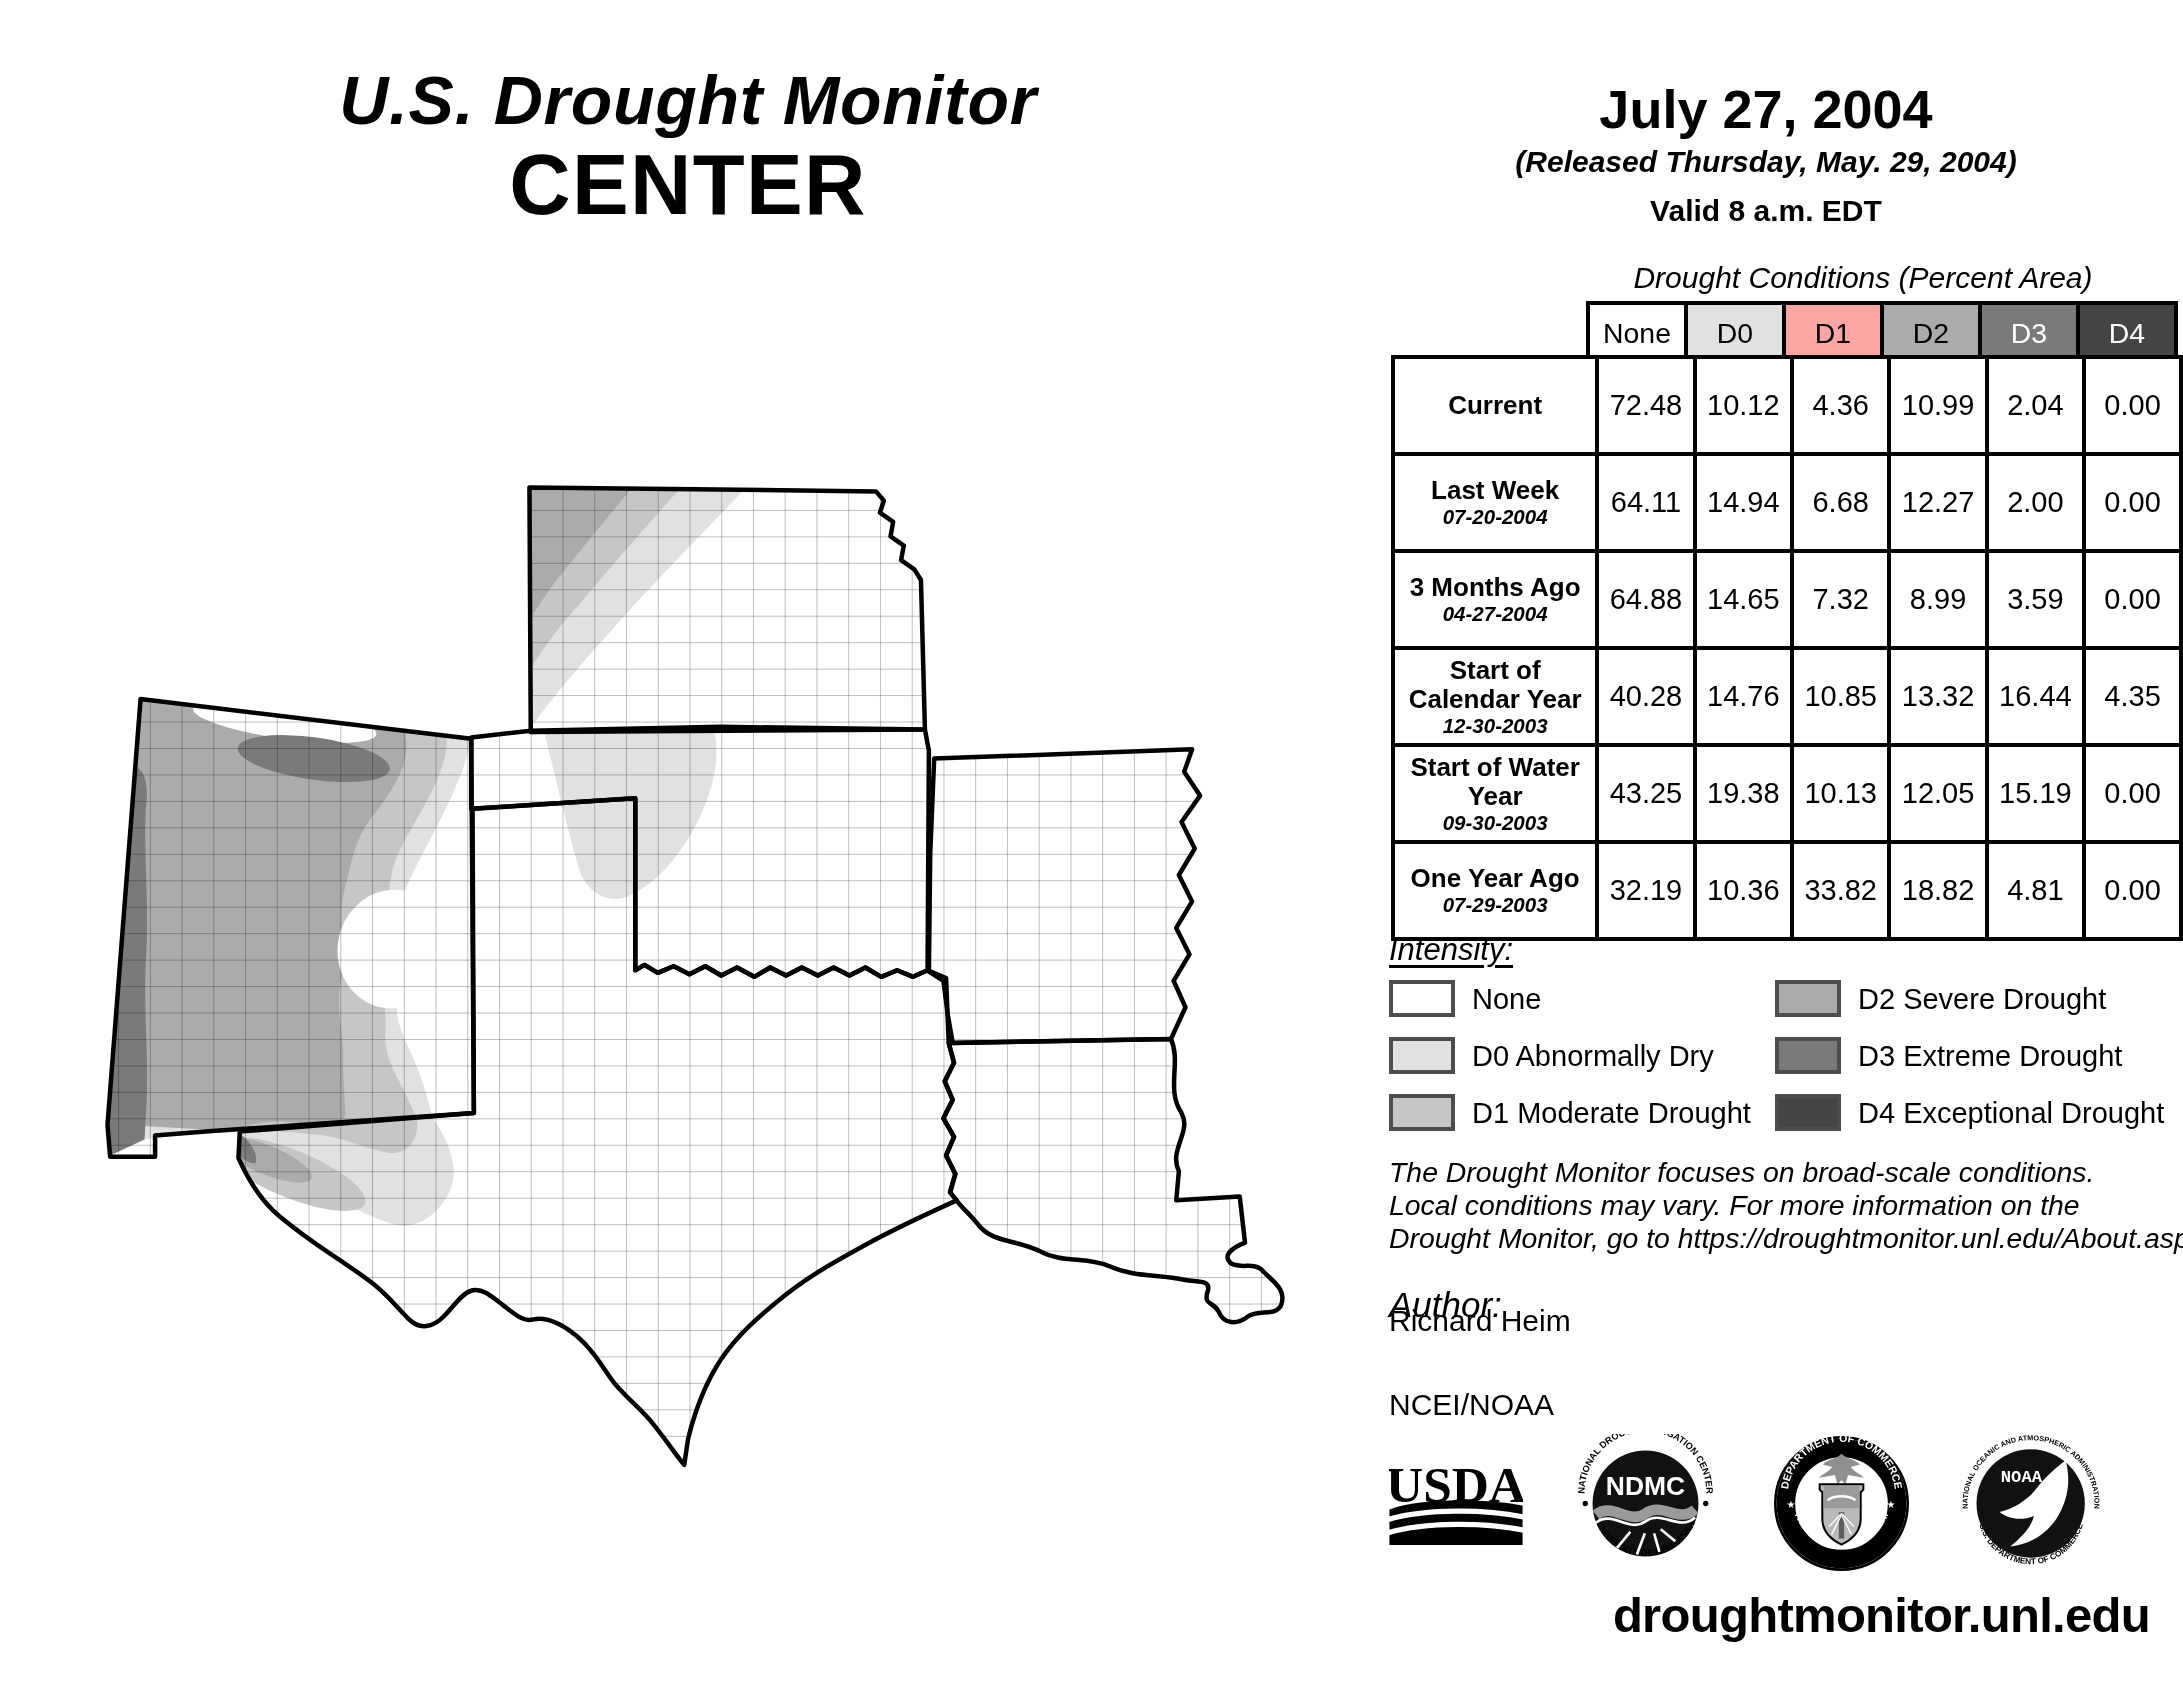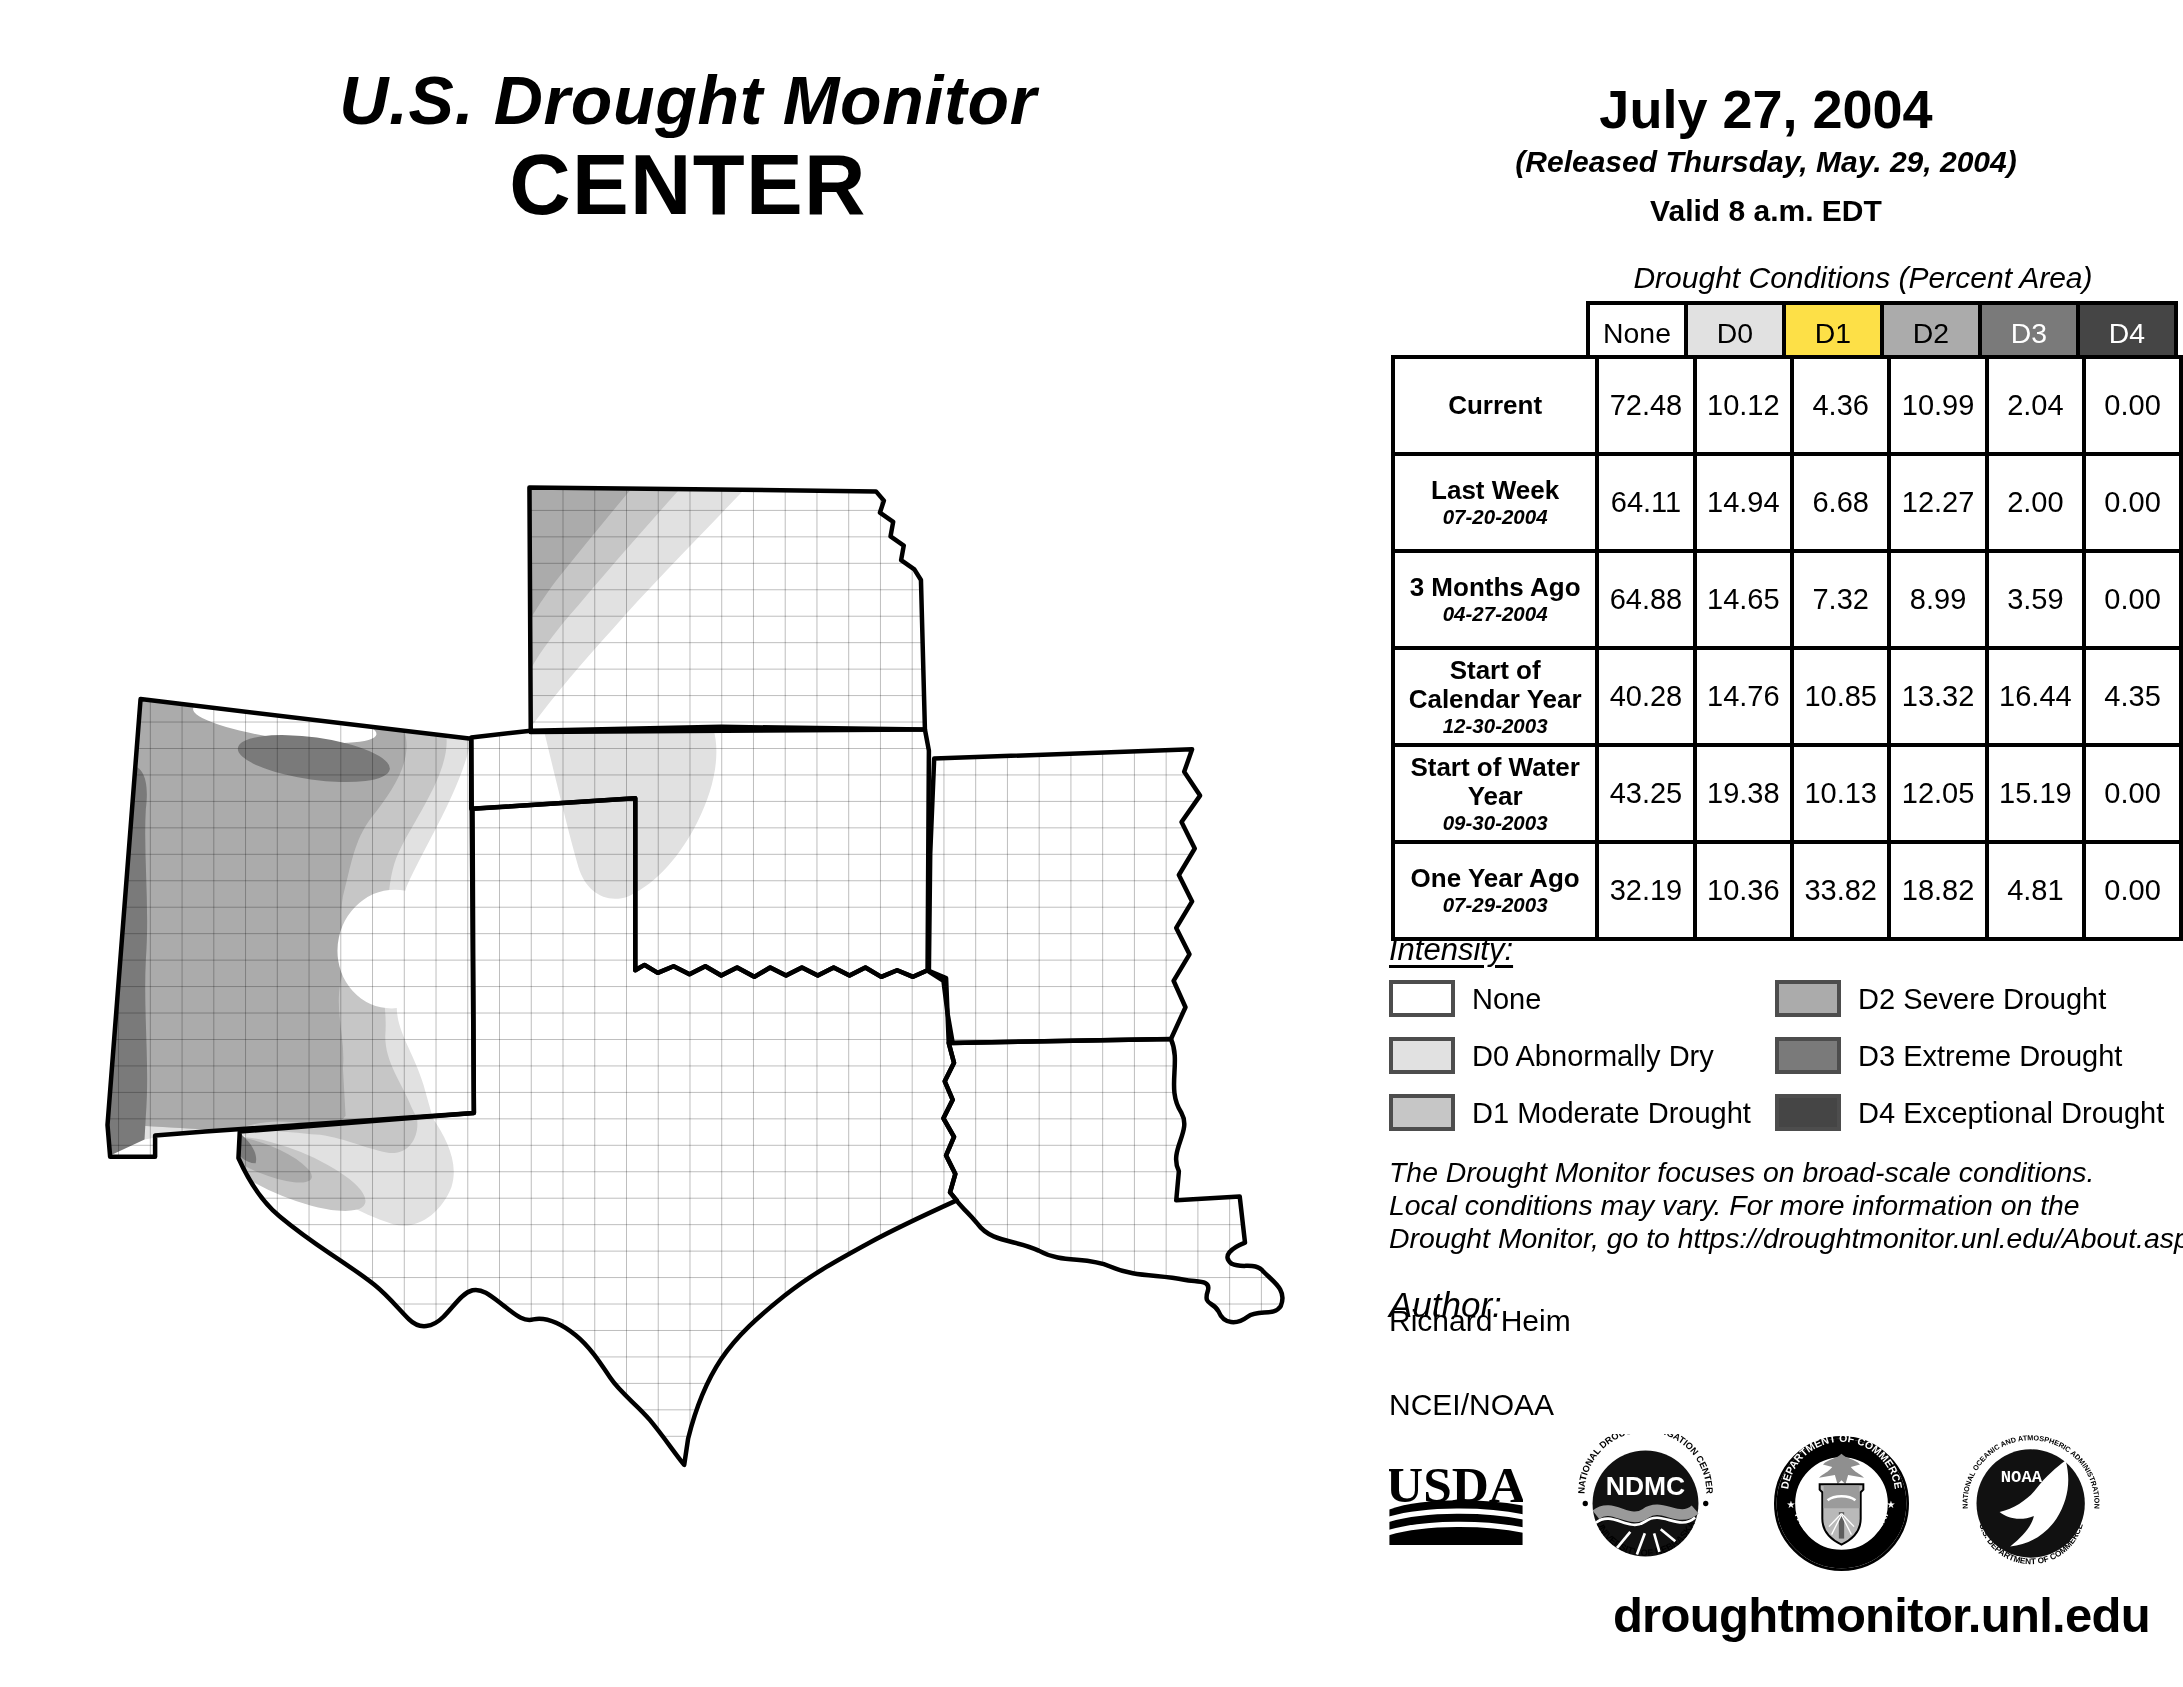--- a/index.html
+++ b/index.html
@@ -120,21 +120,21 @@
   </g>
 </svg>
 
 <div class="abs tbl-title">Drought Conditions (Percent Area)</div>
 
 <table class="cond-hdr">
   <tbody>
       <tr>
     <th style="background-color: rgb(255, 255, 255);">None</th>
     <th style="background-color: rgb(225, 225, 225);">D0</th>
-    <th style="background-color: #fde047;">D1</th>
+    <th style="background-color: #fca5a5;">D1</th>
     <th style="background-color: rgb(171, 171, 171);">D2</th>
     <th class="wt" style="background-color: rgb(122, 122, 122);">D3</th>
     <th class="wt" style="background-color: rgb(69, 69, 69);">D4</th>
   </tr>
 </tbody>
   </table>
 
 <table class="cond-body">
   <tbody>
       <tr>

